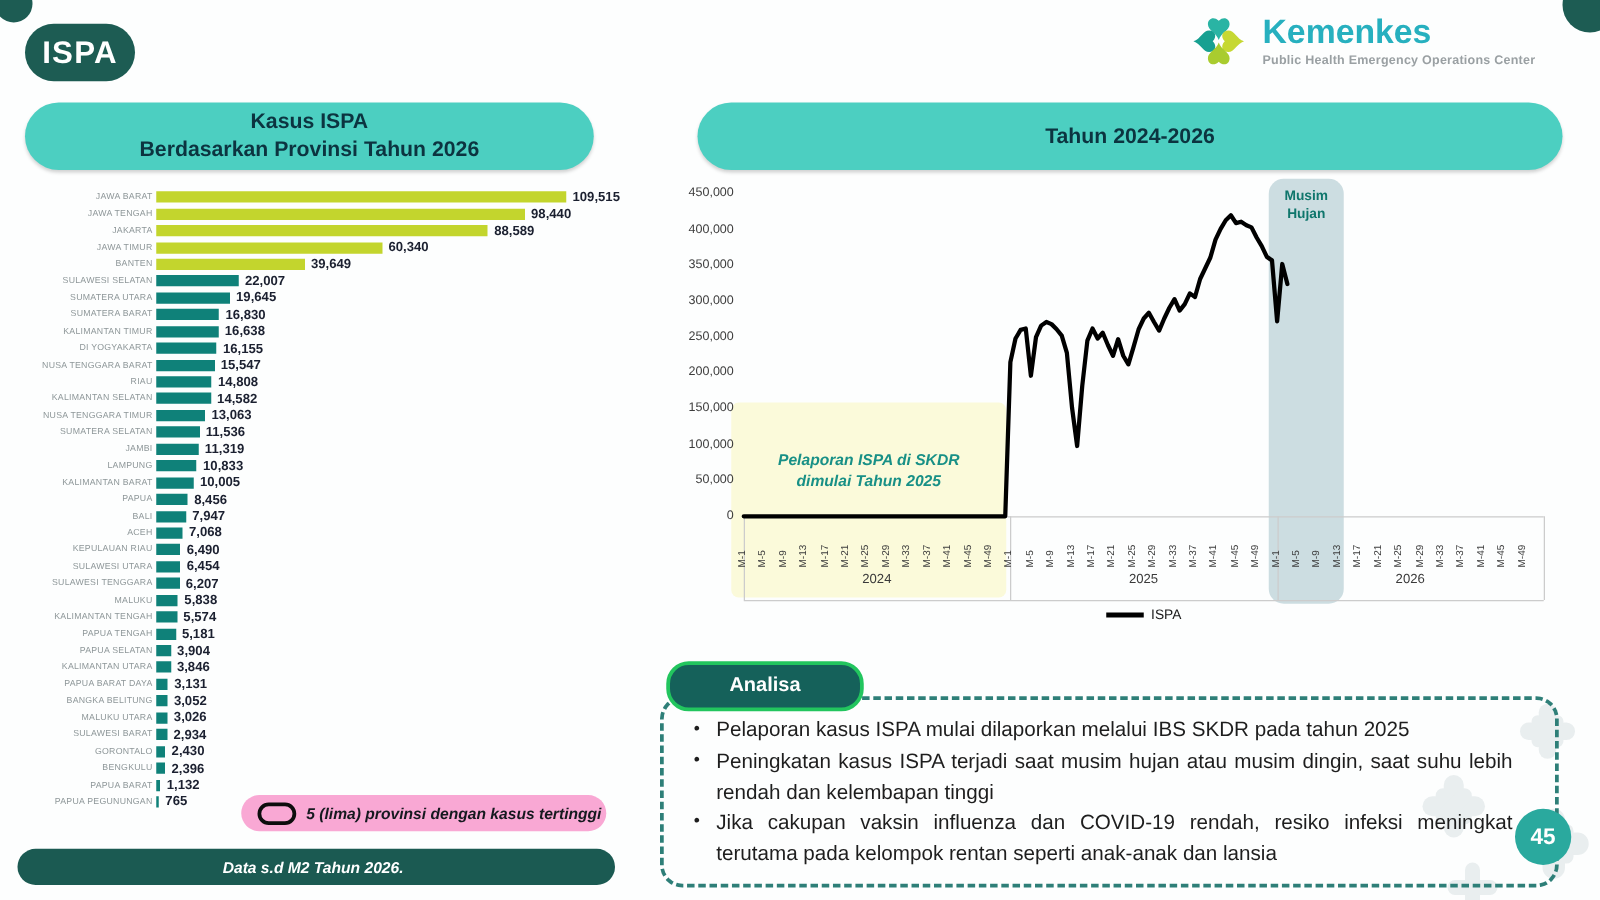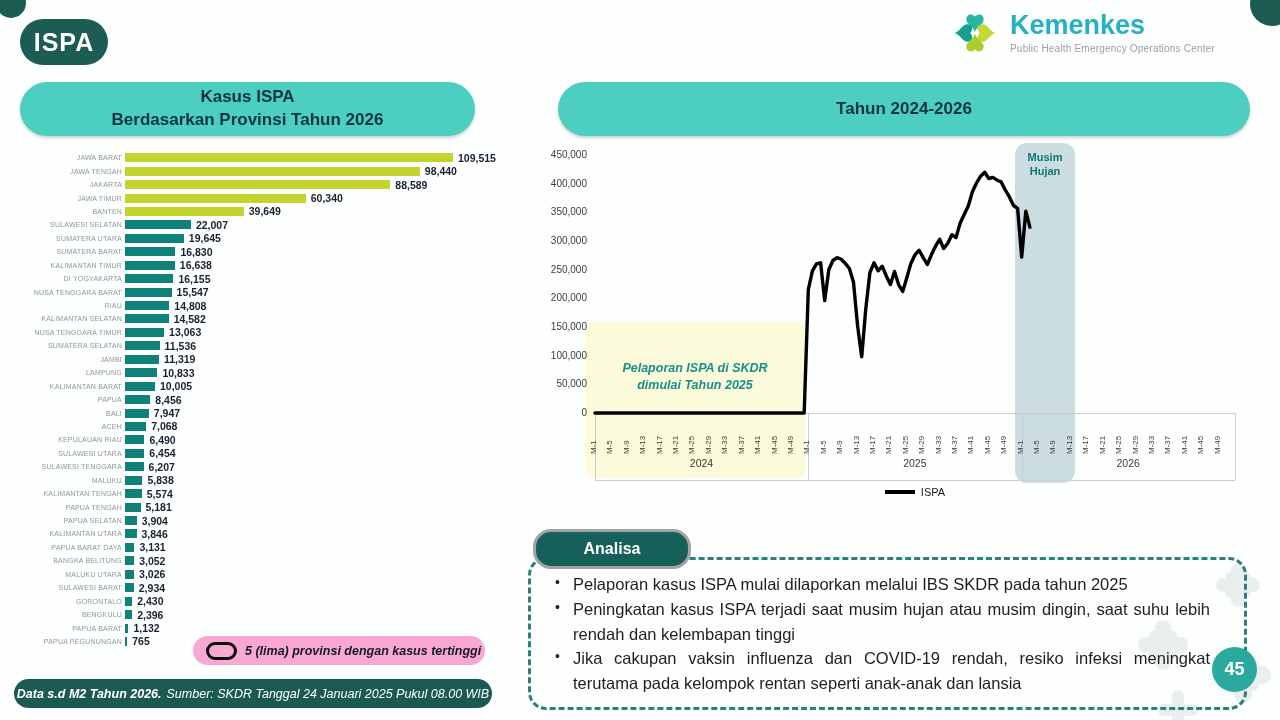--- a/index.html
+++ b/index.html
@@ -40,42 +40,42 @@
   
   #footer-pill{position:absolute;left:14px;top:679px;width:478px;height:29px;background:#1b5a52;
     border-radius:15px;display:flex;align-items:center;justify-content:center;color:#fff;
     font-style:italic;font-size:12.5px;white-space:nowrap;}
   #footer-pill .b{font-weight:bold;margin-right:5px;}
 
   
   #logo{position:absolute;left:948px;top:6px;display:flex;align-items:center;gap:8px;}
   #logo .wordmark{display:flex;flex-direction:column;}
   #logo .name{color:#27b0bf;font-weight:bold;font-size:27px;line-height:1;}
-  #logo .sub{color:#9aa0a3;font-weight:normal;font-size:10px;margin-top:4px;letter-spacing:.2px;white-space:nowrap;}
+  #logo .sub{color:#9aa0a3;font-weight:bold;font-size:10px;margin-top:4px;letter-spacing:.2px;white-space:nowrap;}
 
   
   #chartbox{position:absolute;left:535px;top:142px;width:715px;height:370px;}
   #rain-band{position:absolute;left:480px;top:1px;width:60px;height:340px;background:#ccdde1;border-radius:12px;}
   #rain-band .lbl{margin-top:8px;text-align:center;font-size:11px;font-weight:bold;color:#0f766c;line-height:1.25;}
   #note-box{position:absolute;left:50px;top:180px;width:220px;height:156px;background:#fbfada;border-radius:6px;box-sizing:border-box;}
   #note-box .txt{margin-top:38px;text-align:center;font-size:12.5px;font-weight:bold;font-style:italic;color:#189086;line-height:1.35;}
   .hline{position:absolute;height:1px;background:#cccccc;}
   .vline{position:absolute;width:1px;background:#cccccc;}
   #line-svg{position:absolute;left:60px;top:13px;overflow:visible;}
   .ylab{position:absolute;left:0;width:52px;text-align:right;font-size:10px;color:#3d3d3d;}
   .tick{position:absolute;writing-mode:vertical-rl;transform:rotate(180deg);font-size:8px;color:#3d3d3d;height:38px;}
   .year{position:absolute;top:315px;width:213px;text-align:center;font-size:10.5px;color:#3a3a3a;}
   #line-legend{position:absolute;left:60px;top:344px;width:640px;display:flex;align-items:center;justify-content:center;gap:6px;
     font-size:11px;color:#1a1a1a;}
   #line-legend .seg{width:30px;height:3.2px;background:#000;flex:none;}
 
   
   #analysis-box{position:absolute;left:528px;top:557px;width:719px;height:153px;border:3px dashed #2e7f78;
     border-radius:18px;box-sizing:border-box;background:transparent;}
-  #analysis-pill{position:absolute;left:533px;top:529px;width:152px;height:34px;background:#15615a;border:3px solid #a3a3a3;
+  #analysis-pill{position:absolute;left:533px;top:529px;width:152px;height:34px;background:#15615a;border:3px solid #22c55e;
     border-radius:18px;display:flex;align-items:center;justify-content:center;color:#fff;font-weight:bold;font-size:16px;z-index:3;}
   #analysis-list{margin:0;padding:12px 34px 8px 42px;list-style:none;}
   #analysis-list li{position:relative;font-size:16.5px;line-height:1.5;color:#1e1e1e;text-align:justify;}
   #analysis-list li::before{content:"\2022";position:absolute;left:-18px;top:0;font-size:14px;color:#1e1e1e;}
 
   
   #page-num{position:absolute;left:1212px;top:647px;width:45px;height:45px;border-radius:50%;background:#2aa99e;
     color:#fff;font-weight:bold;font-size:18px;display:flex;align-items:center;justify-content:center;z-index:4;}
   #pattern{position:absolute;left:1118px;top:550px;z-index:0;}
 </style>
@@ -307,21 +307,20 @@
       </div>
     </div>
 
   <div id="left-legend">
     <span class="oval"></span>
     <span class="txt">5 (lima) provinsi dengan kasus tertinggi</span>
   </div>
 
   <div id="footer-pill">
     <span class="b">Data s.d M2 Tahun 2026.</span>
-    <span>Sumber: SKDR Tanggal 24 Januari 2025 Pukul 08.00 WIB</span>
   </div>
 
   <div id="chartbox">
     <div id="rain-band">
       <div class="lbl">Musim Hujan</div>
     </div>
     <div id="note-box">
       <div class="txt">
         <span>Pelaporan ISPA di SKDR</span><br>
         <span>dimulai Tahun 2025</span>

